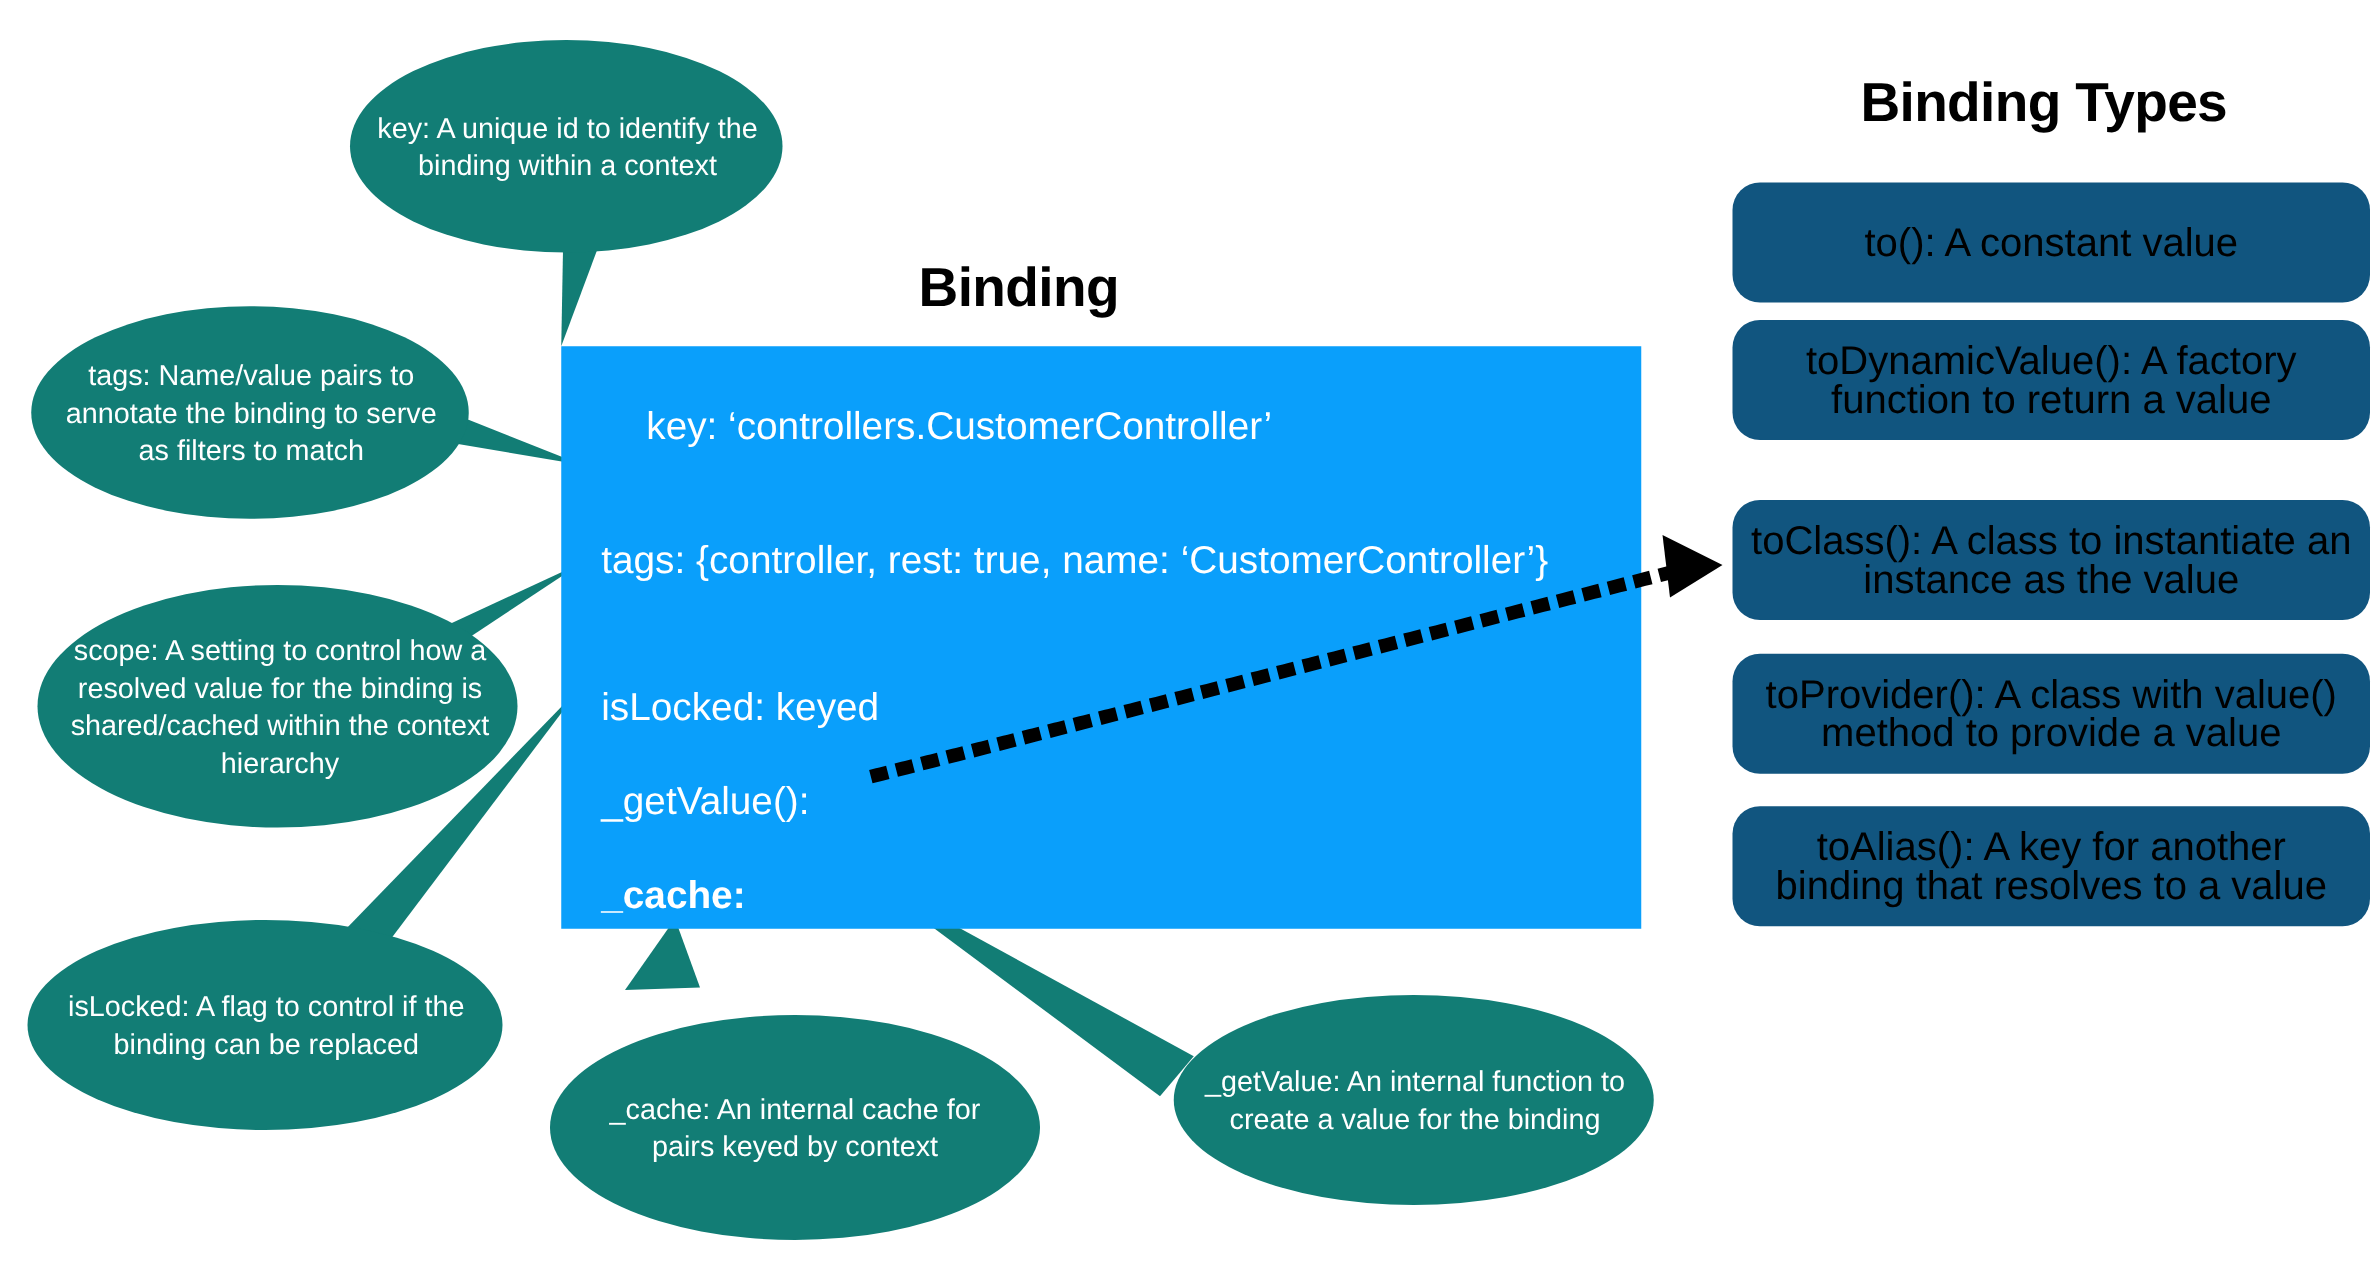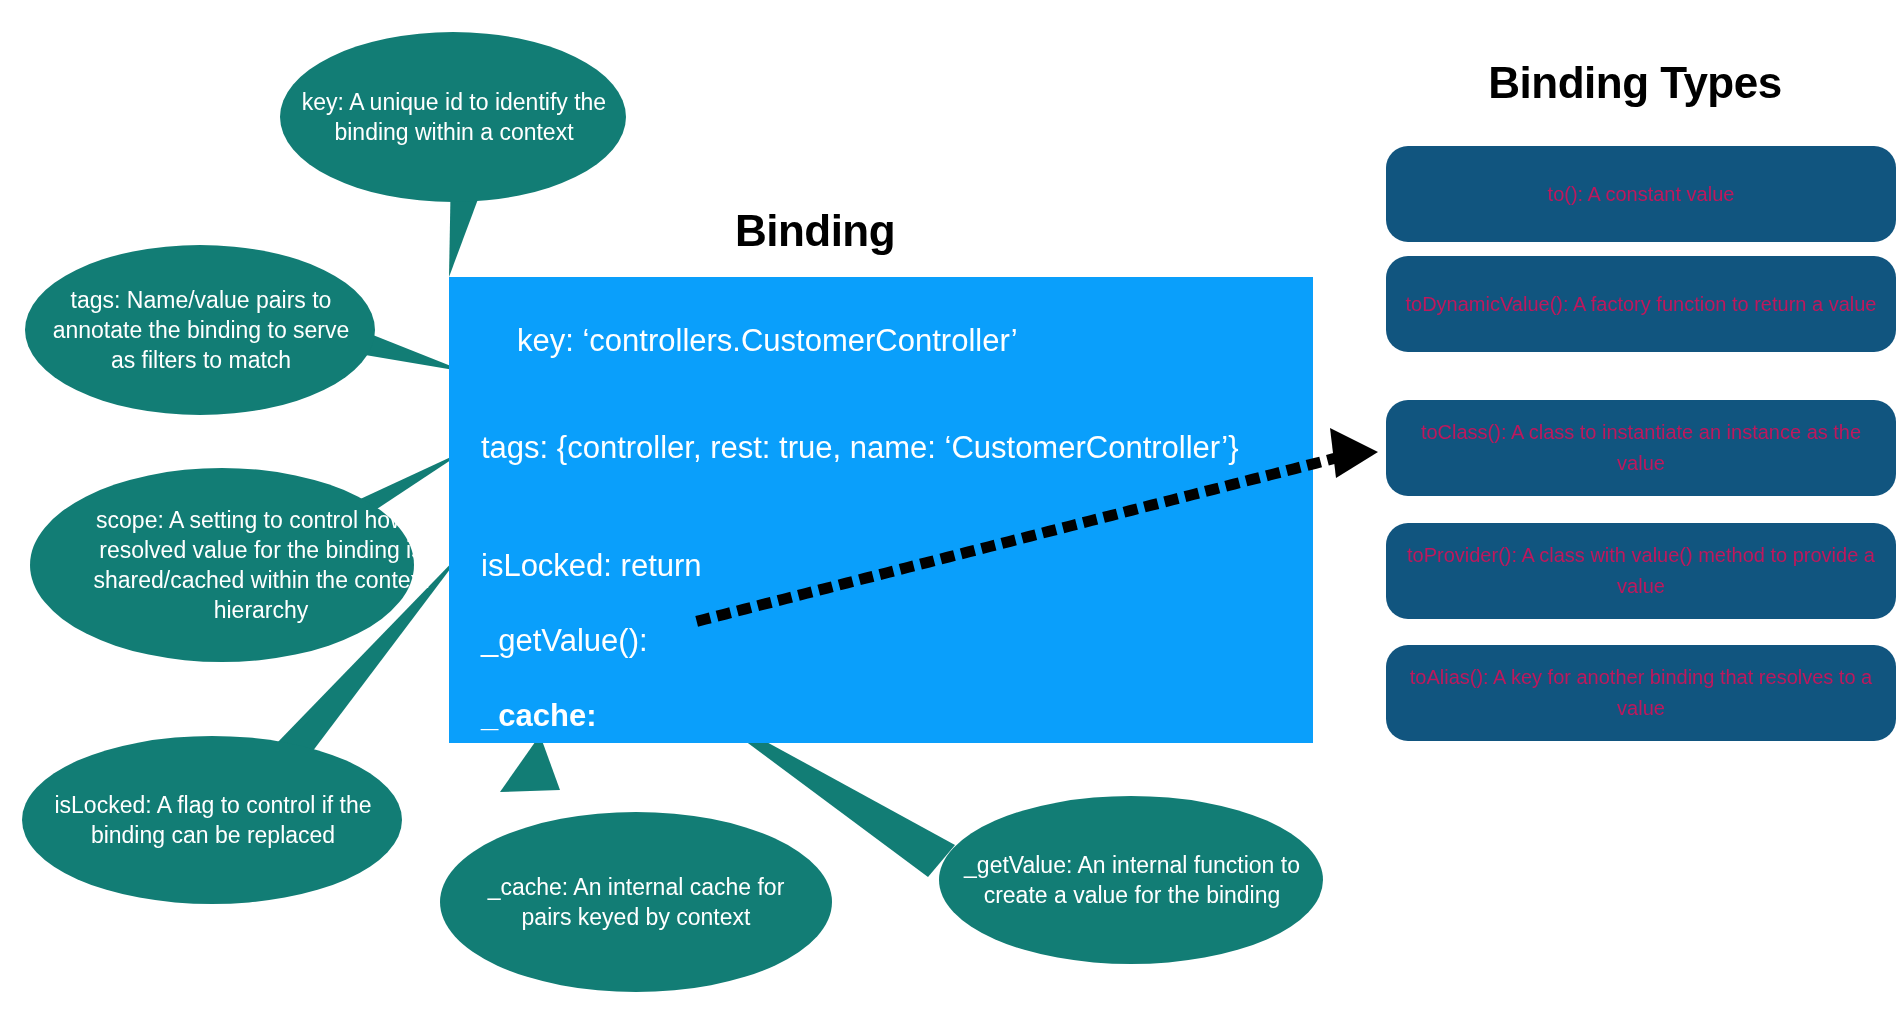--- a/index.html
+++ b/index.html
@@ -55,23 +55,23 @@
     left: 32px;
     color: #ffffff;
     font-size: 31px;
     line-height: 36px;
     white-space: nowrap;
   }
 
   
   .pill-label {
     position: absolute;
-    color: #be185d;
+    color: #000000;
     text-align: center;
-    font-size: 20px;
+    font-size: 32px;
     line-height: 31px;
     display: flex;
     align-items: center;
     justify-content: center;
     box-sizing: border-box;
     padding: 0 14px;
   }
 
   
   .bubble-label {
@@ -131,29 +131,29 @@
   </g>
 </svg>
 
 <div class="abs heading" id="binding-title">Binding</div>
 
 <div class="abs heading" id="binding-types-title">Binding Types</div>
 
 <div class="abs" id="binding-card-text">
   <div class="card-row" style="top:46px;margin-left:36px;">key: ‘controllers.CustomerController’</div>
   <div class="card-row" style="top:121px;margin-top:32px;">tags: {controller, rest: true, name: ‘CustomerController’}</div>
-  <div class="card-row" style="top:271px;">isLocked: return</div>
+  <div class="card-row" style="top:271px;">isLocked: keyed</div>
   <div class="card-row" style="top:346px;">_getValue():</div>
   <div class="card-row" style="top:421px;font-weight:bold;">_cache:</div>
 </div>
 
 <div class="pill-label" style="left:1386px; top:146px; width:510px; height:96px;">to(): A constant value</div>
 <div class="pill-label" style="left:1386px; top:256px; width:510px; height:96px;">toDynamicValue(): A factory function to return a value</div>
 <div class="pill-label" style="left:1386px; top:400px; width:510px; height:96px;">toClass(): A class to instantiate an instance as the value</div>
 <div class="pill-label" style="left:1386px; top:523px; width:510px; height:96px;">toProvider(): A class with value() method to provide a value</div>
 <div class="pill-label" style="left:1386px; top:645px; width:510px; height:96px;">toAlias(): A key for another binding that resolves to a value</div>
 
 <div class="bubble-label" style="left:295px; top:52px; width:318px; height:130px;">key: A unique id to identify the binding within a context</div>
 <div class="bubble-label" style="left:45px; top:252px; width:312px; height:156px;">tags: Name/value pairs to annotate the binding to serve as filters to match</div>
-<div class="bubble-label" style="left:55px; top:482px; width:338px; height:166px;margin-left:37px;">scope: A setting to control how a resolved value for the binding is shared/cached within the context hierarchy</div>
+<div class="bubble-label" style="left:55px; top:482px; width:338px; height:166px;">scope: A setting to control how a resolved value for the binding is shared/cached within the context hierarchy</div>
 <div class="bubble-label" style="left:40px; top:760px; width:346px; height:120px;">isLocked: A flag to control if the binding can be replaced</div>
 <div class="bubble-label" style="left:460px; top:842px; width:352px; height:120px;">_cache: An internal cache for pairs keyed by context</div>
 <div class="bubble-label" style="left:950px; top:820px; width:364px; height:120px;">_getValue: An internal function to create a value for the binding</div>
 
 </body></html>

